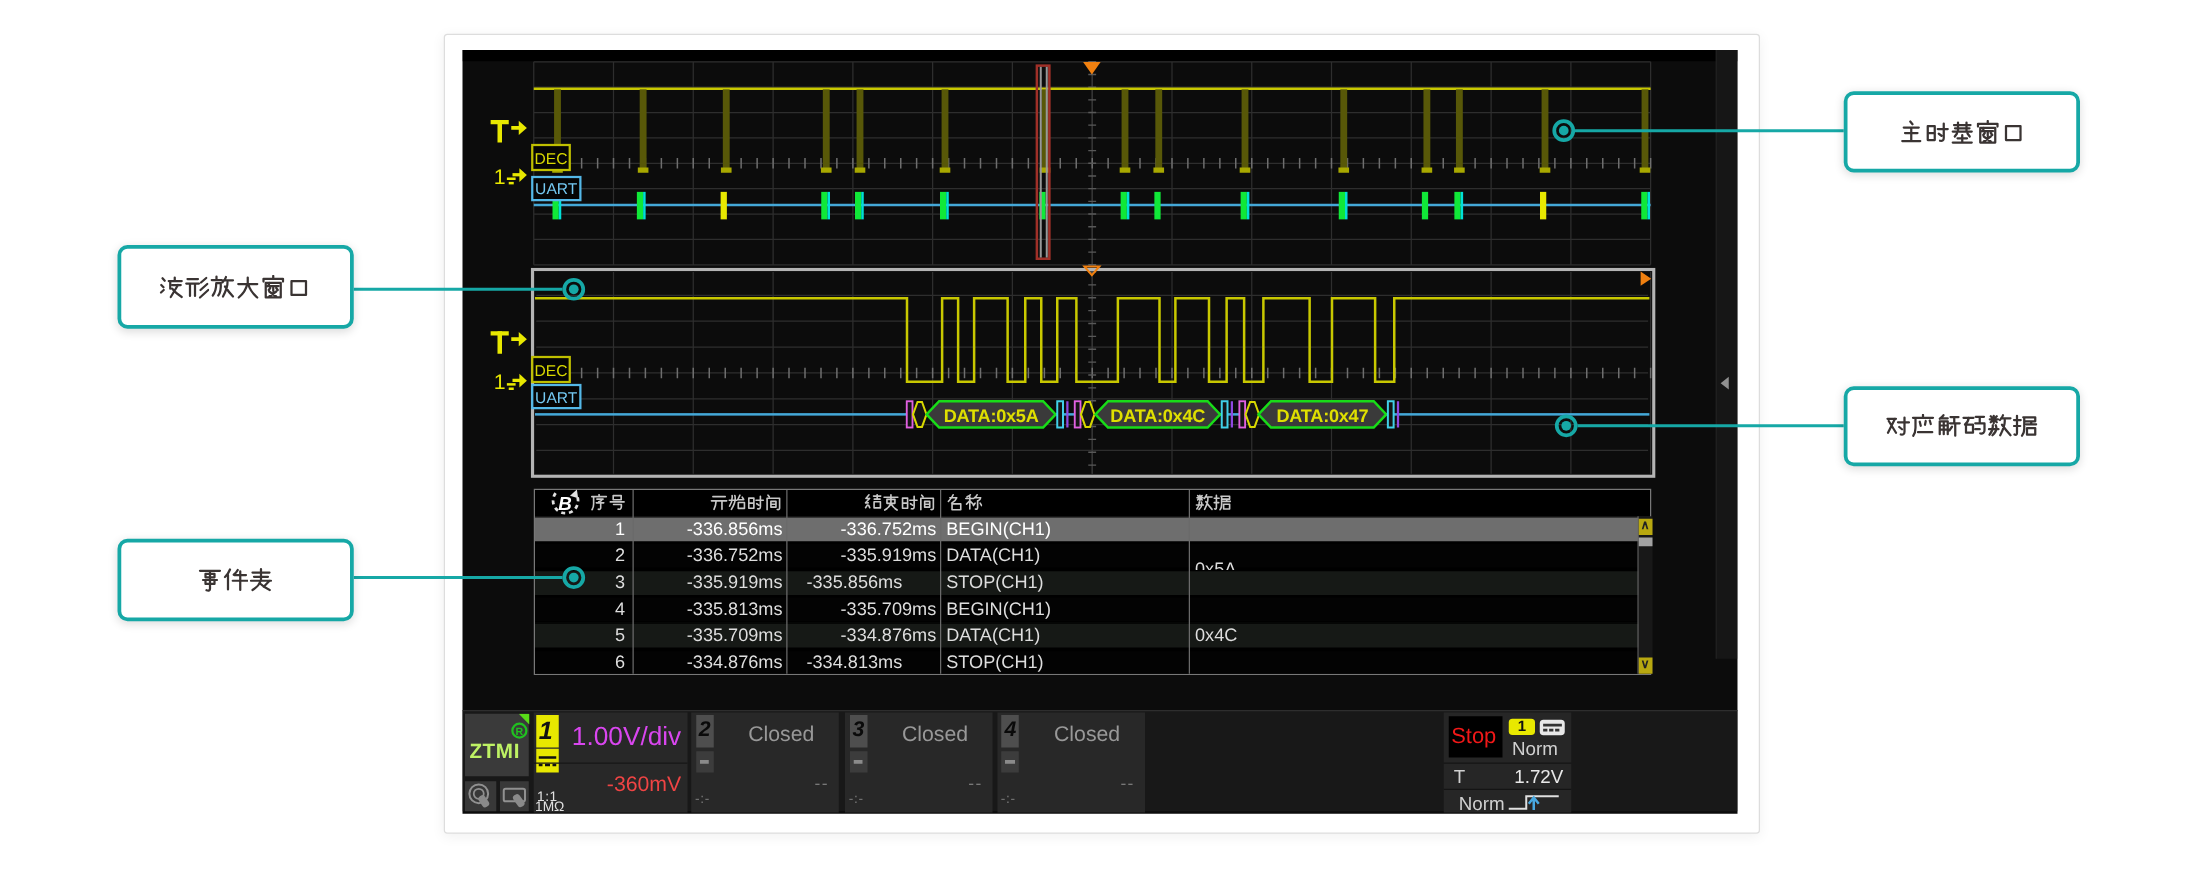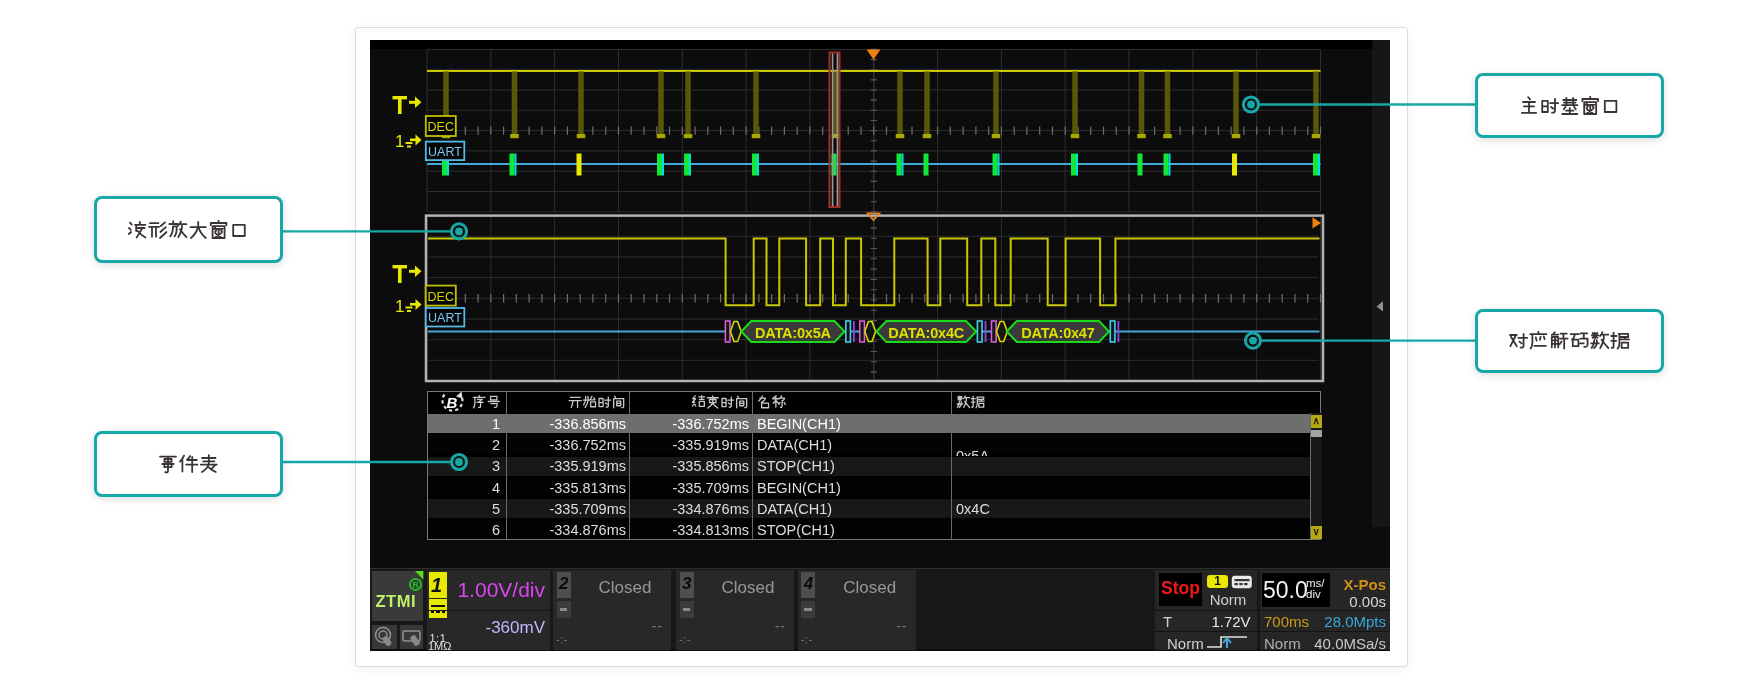--- a/index.html
+++ b/index.html
@@ -260,40 +260,40 @@
         <div style="position:absolute;left:0;top:42.2px;width:892px;height:19.8px;background:#030303;border-top:1.5px solid #000;box-sizing:border-box;font-size:14.5px;color:#dedede">
           <div style="position:absolute;left:0;top:1.5px;width:72px;text-align:right">2</div>
           <div style="position:absolute;left:60px;top:1.5px;width:138px;text-align:right">-336.752ms</div>
           <div style="position:absolute;left:190px;top:1.5px;width:131px;text-align:right">-335.919ms</div>
           <div style="position:absolute;left:329px;top:1.5px">DATA(CH1)</div>
           <div style="position:absolute;left:528px;top:13px">0x5A</div>
         </div>
         <div style="position:absolute;left:0;top:63.5px;width:892px;height:19.8px;background:#161916;border-top:1.5px solid #000;box-sizing:border-box;font-size:14.5px;color:#dedede">
           <div style="position:absolute;left:0;top:1.5px;width:72px;text-align:right">3</div>
           <div style="position:absolute;left:60px;top:1.5px;width:138px;text-align:right">-335.919ms</div>
-          <div style="position:absolute;left:190px;top:1.5px;width:131px;text-align:right">-335.856ms</div>
+          <div style="position:absolute;left:190px;top:1.5px;width:131px;text-align:center">-335.856ms</div>
           <div style="position:absolute;left:329px;top:1.5px">STOP(CH1)</div>
         </div>
         <div style="position:absolute;left:0;top:84.8px;width:892px;height:19.8px;background:#030303;border-top:1.5px solid #000;box-sizing:border-box;font-size:14.5px;color:#dedede">
           <div style="position:absolute;left:0;top:1.5px;width:72px;text-align:right">4</div>
           <div style="position:absolute;left:60px;top:1.5px;width:138px;text-align:right">-335.813ms</div>
           <div style="position:absolute;left:190px;top:1.5px;width:131px;text-align:right">-335.709ms</div>
           <div style="position:absolute;left:329px;top:1.5px">BEGIN(CH1)</div>
         </div>
         <div style="position:absolute;left:0;top:106.1px;width:892px;height:19.8px;background:#161916;border-top:1.5px solid #000;box-sizing:border-box;font-size:14.5px;color:#dedede">
           <div style="position:absolute;left:0;top:1.5px;width:72px;text-align:right">5</div>
           <div style="position:absolute;left:60px;top:1.5px;width:138px;text-align:right">-335.709ms</div>
           <div style="position:absolute;left:190px;top:1.5px;width:131px;text-align:right">-334.876ms</div>
           <div style="position:absolute;left:329px;top:1.5px">DATA(CH1)</div>
           <div style="position:absolute;left:528px;top:1.5px">0x4C</div>
         </div>
         <div style="position:absolute;left:0;top:127.4px;width:892px;height:19.8px;background:#030303;border-top:1.5px solid #000;box-sizing:border-box;font-size:14.5px;color:#dedede">
           <div style="position:absolute;left:0;top:1.5px;width:72px;text-align:right">6</div>
           <div style="position:absolute;left:60px;top:1.5px;width:138px;text-align:right">-334.876ms</div>
-          <div style="position:absolute;left:190px;top:1.5px;width:131px;text-align:right">-334.813ms</div>
+          <div style="position:absolute;left:190px;top:1.5px;width:131px;text-align:center">-334.813ms</div>
           <div style="position:absolute;left:329px;top:1.5px">STOP(CH1)</div>
         </div>
         <div style="position:absolute;left:78.0px;top:0;width:1px;height:147px;background:#6a6a6a"></div>
         <div style="position:absolute;left:201.0px;top:0;width:1px;height:147px;background:#6a6a6a"></div>
         <div style="position:absolute;left:323.6px;top:0;width:1px;height:147px;background:#6a6a6a"></div>
         <div style="position:absolute;left:523.0px;top:0;width:1px;height:147px;background:#6a6a6a"></div>
         <div style="position:absolute;left:881.6px;top:20.9px;width:1px;height:126px;background:#6a6a6a"></div>
         <div style="position:absolute;left:882.6px;top:20.9px;width:11px;height:126px;background:#181818"></div>
         <div style="position:absolute;left:882.6px;top:22.4px;width:11px;height:13px;background:#b8a810;color:#222;font-size:10px;line-height:12.5px;text-align:center;font-weight:bold">∧</div>
         <div style="position:absolute;left:882.6px;top:37.4px;width:11px;height:7px;background:#a2a2a2"></div>
@@ -325,21 +325,21 @@
           <div style="position:absolute;left:2px;top:2.8px;width:18px;height:25.3px;background:#e8e800"></div>
           <div style="position:absolute;left:4px;top:4px;font-size:20px;font-weight:bold;font-style:italic;color:#111;font-family:Liberation Sans,sans-serif">1</div>
           <div style="position:absolute;left:2px;top:29.9px;width:18px;height:18.8px;background:#e8e800"></div>
           <div style="position:absolute;left:4px;top:35.5px;width:14px;height:2.4px;background:#111"></div>
           <div style="position:absolute;left:4px;top:41px;width:3.4px;height:2.4px;background:#111"></div>
           <div style="position:absolute;left:9.3px;top:41px;width:3.4px;height:2.4px;background:#111"></div>
           <div style="position:absolute;left:14.6px;top:41px;width:3.4px;height:2.4px;background:#111"></div>
           <div style="position:absolute;left:0;top:81.3px"></div>
           <div style="position:absolute;right:5px;top:8px;font-size:21px;color:#d946ef">1.00V/div</div>
           <div style="position:absolute;left:0px;top:40.3px;width:123px;height:1.6px;background:#161616"></div>
-          <div style="position:absolute;right:5px;top:48px;font-size:17px;color:#c4b5fd">-360mV</div>
+          <div style="position:absolute;right:5px;top:48px;font-size:17px;color:#ef4444">-360mV</div>
           <div style="position:absolute;left:2.5px;top:62px;font-size:11px;color:#e0e0e0;letter-spacing:0.5px">1:1</div>
           <div style="position:absolute;left:1px;top:70.5px;font-size:11px;color:#e0e0e0">1MΩ</div>
         </div>
         <div style="position:absolute;left:183px;top:1px;width:118px;height:80px;background:#282828;">
           <div style="position:absolute;left:3.6px;top:2.8px;width:14px;height:25.3px;background:#4e4e4e"></div>
           <div style="position:absolute;left:6px;top:4.5px;font-size:17px;font-weight:bold;font-style:italic;color:#0a0a0a;font-family:Liberation Sans,sans-serif">2</div>
           <div style="position:absolute;left:3.6px;top:31.4px;width:14px;height:17.3px;background:#3c3c3c"></div>
           <div style="position:absolute;left:6.7px;top:38.5px;width:7.8px;height:2.6px;background:#8a8a8a"></div>
           <div style="position:absolute;left:30px;top:8px;width:84px;text-align:center;font-size:17px;color:#989898">Closed</div>
           <div style="position:absolute;right:8px;top:48px;font-size:14px;color:#787878;letter-spacing:1px">--</div>
@@ -358,52 +358,39 @@
           <div style="position:absolute;left:3.6px;top:2.8px;width:14px;height:25.3px;background:#4e4e4e"></div>
           <div style="position:absolute;left:6px;top:4.5px;font-size:17px;font-weight:bold;font-style:italic;color:#0a0a0a;font-family:Liberation Sans,sans-serif">4</div>
           <div style="position:absolute;left:3.6px;top:31.4px;width:14px;height:17.3px;background:#3c3c3c"></div>
           <div style="position:absolute;left:6.7px;top:38.5px;width:7.8px;height:2.6px;background:#8a8a8a"></div>
           <div style="position:absolute;left:30px;top:8px;width:84px;text-align:center;font-size:17px;color:#989898">Closed</div>
           <div style="position:absolute;right:8px;top:48px;font-size:14px;color:#787878;letter-spacing:1px">--</div>
           <div style="position:absolute;left:3px;top:63px;font-size:11px;color:#787878;letter-spacing:0.5px">-:-</div>
         </div>
         <div style="position:absolute;left:785px;top:1px;width:101.6px;height:80px;background:#262626;">
           <div style="position:absolute;left:3.8px;top:3.8px;width:43.5px;height:32.6px;background:#000"></div>
-          <div style="position:absolute;left:6px;top:8.5px;font-size:17.5px;font-weight:bold;color:#f01818;font-family:Liberation Sans,sans-serif">Stop</div>
+          <div style="position:absolute;left:6px;top:8.5px;font-size:17.5px;font-weight:normal;color:#f01818;font-family:Liberation Sans,sans-serif">Stop</div>
           <div style="position:absolute;left:52.4px;top:5.3px;width:20.3px;height:13px;background:#e8e800;border-radius:3px;text-align:center;font-size:12px;font-weight:bold;color:#111;line-height:13px">1</div>
           <svg width="22" height="14" viewBox="0 0 22 14" style="position:absolute;left:76px;top:5.3px">
             <rect x="0.8" y="0.8" width="20" height="12.4" rx="3" fill="#e8e8e8"></rect>
             <rect x="3.5" y="4" width="15" height="2.2" fill="#333"></rect>
             <rect x="3.5" y="8" width="3.4" height="2.2" fill="#333"></rect>
             <rect x="8.3" y="8" width="3.4" height="2.2" fill="#333"></rect>
             <rect x="13.1" y="8" width="3.4" height="2.2" fill="#333"></rect>
           </svg>
           <div style="position:absolute;left:50px;top:21.5px;width:46px;text-align:center;font-size:15px;color:#d0d0d0">Norm</div>
           <div style="position:absolute;left:0;top:40px;width:101.6px;height:1.6px;background:#141414"></div>
           <div style="position:absolute;left:8px;top:43.5px;font-size:15px;color:#d0d0d0">T</div>
           <div style="position:absolute;right:6px;top:43.5px;font-size:15px;color:#e8e8e8">1.72V</div>
           <div style="position:absolute;left:0;top:61.1px;width:101.6px;height:1.6px;background:#141414"></div>
           <div style="position:absolute;left:12px;top:65px;font-size:15px;color:#d0d0d0">Norm</div>
           <svg width="44" height="18" viewBox="0 0 44 18" style="position:absolute;left:50px;top:62.5px">
             <path d="M2 15 H16 V5 H42" fill="none" stroke="#e0e0e0" stroke-width="1.6"></path>
             <path d="M22 16 L22 7 M18 11 L22 6 L26 11" fill="none" stroke="#48a8e0" stroke-width="2"></path>
           </svg>
-        </div>
-        <div style="position:absolute;left:890px;top:1px;width:130px;height:80px;background:#262626;">
-          <div style="position:absolute;left:2.4px;top:3px;width:67.4px;height:34px;background:#000"></div>
-          <div style="position:absolute;left:3px;top:7px;font-size:23px;color:#f2f2f2;font-family:Liberation Sans,sans-serif">50.0</div>
-          <div style="position:absolute;left:46px;top:8px;font-size:11.5px;color:#f2f2f2;line-height:11px">ms/<br>div</div>
-          <div style="position:absolute;right:4px;top:6.5px;font-size:15px;color:#d09018;font-weight:bold">X-Pos</div>
-          <div style="position:absolute;right:4px;top:23px;font-size:15px;color:#d8d8d8">0.00s</div>
-          <div style="position:absolute;left:0;top:40px;width:130px;height:1.6px;background:#141414"></div>
-          <div style="position:absolute;left:4px;top:43.5px;font-size:15px;color:#cc9c18">700ms</div>
-          <div style="position:absolute;right:4px;top:43.5px;font-size:15px;color:#38a8d8">28.0Mpts</div>
-          <div style="position:absolute;left:0;top:61.1px;width:130px;height:1.6px;background:#141414"></div>
-          <div style="position:absolute;left:4px;top:65px;font-size:15px;color:#b0b0b0">Norm</div>
-          <div style="position:absolute;right:4px;top:65px;font-size:15px;color:#c8c8c8">40.0MSa/s</div>
         </div>
       </div>
 </div>
 <svg width="1760" height="700" viewBox="0 0 1760 700" style="position:absolute;left:0;top:0;pointer-events:none">
       <line x1="283" y1="231.4" x2="450" y2="231.4" stroke="#16a8a6" stroke-width="2.4"></line>
       <circle cx="459" cy="231.4" r="7.6" fill="none" stroke="#16a8a6" stroke-width="3"></circle>
       <circle cx="459" cy="231.4" r="3.9" fill="#16a8a6"></circle>
       <line x1="283" y1="462" x2="450" y2="462" stroke="#16a8a6" stroke-width="2.4"></line>
       <circle cx="459" cy="462" r="7.6" fill="none" stroke="#16a8a6" stroke-width="3"></circle>
       <circle cx="459" cy="462" r="3.9" fill="#16a8a6"></circle>

